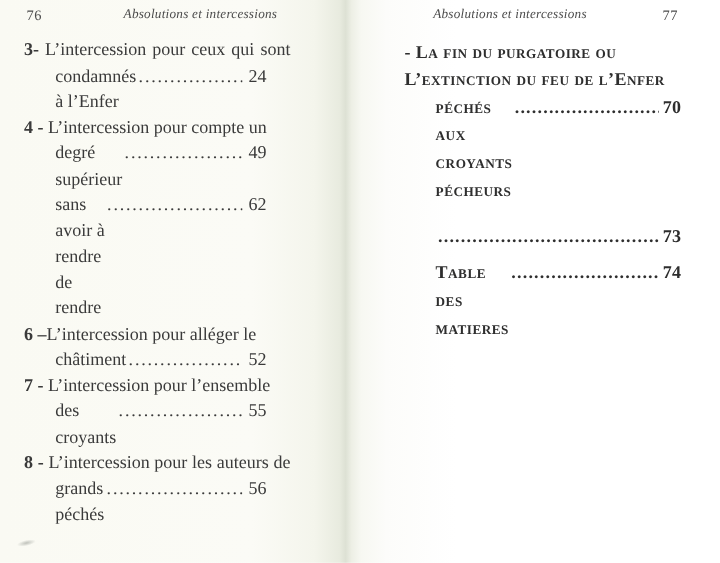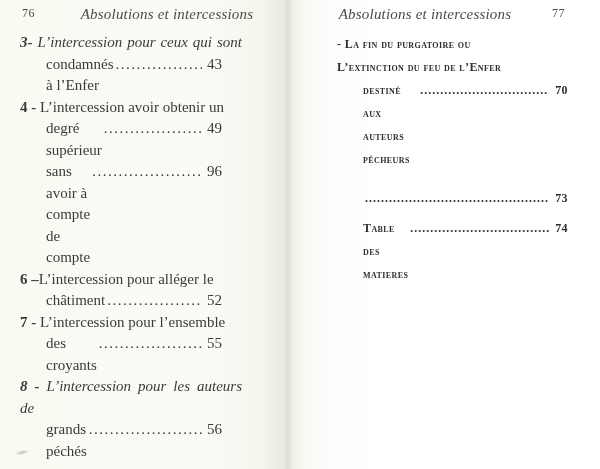--- a/index.html
+++ b/index.html
@@ -22,54 +22,54 @@
 
   .running-head { position: absolute; top: 6px; width: 100%; height: 16px; }
   .pageno {
     position: absolute; top: 0;
     font-size: 12px; color: #4c4c4c; letter-spacing: 0.5px;
   }
   .page-left  .pageno { left: 22px; }
   .page-right .pageno { right: 35px; }
   .head-title {
     position: absolute; top: 0; transform: translateX(-50%);
-    font-style: italic; font-size: 15px; color: #4a4a4a;
+    font-style: italic; font-size: 11px; color: #4a4a4a;
     white-space: nowrap; letter-spacing: 0.2px;
   }
   .page-left  .head-title { left: 167px; }
   .page-right .head-title { left: 125px; }
 
   
   .toc { position: relative; }
   .page-left .toc {
     padding: 32px 58px 0 20px;
     font-size: 15px; line-height: 21.5px; color: #3a3a3a;
   }
   .line { display: block; }
   .line.dotted { display: flex; align-items: flex-start; margin-left: 26px; }
   .page-left .line.dotted { padding-right: 20px; }
-  .line.justify { text-align: justify; text-align-last: justify; font-style: italic; }
+  .line.justify { text-align: justify; text-align-last: justify; }
   .line.spacer { height: 25px; }
   .lead { font-weight: bold; }
   .txt  { white-space: pre-wrap; }
   .leader {
     flex: 1 1 auto; min-width: 0; overflow: hidden;
     white-space: nowrap; padding-left: 2px;
   }
   .leader::after {
     content: "..........................................................................................";
     letter-spacing: 1.5px;
   }
   .num { text-align: right; min-width: 17px; padding-left: 3px; }
   .line:not(.dotted) .leader, .line:not(.dotted) .num { display: none; }
 
   
   .page-right .toc {
     padding: 33px 32px 0 37px;
-    font-size: 12px; line-height: 23px;
+    font-size: 15px; line-height: 23px;
     font-weight: bold; font-variant: small-caps;
     letter-spacing: 0.4px; color: #2e2e2e;
   }
   .page-right .line.spacer { height: 16px; }
   .page-right .line:last-child { margin-top: 7px; }
   .page-right .leader::after { letter-spacing: 1px; }
   .page-right .num { min-width: 16px; }
 
   .smudge {
     position: absolute; left: 14px; top: 450px; width: 16px; height: 5px;
@@ -88,36 +88,36 @@
       <span class="head-title">Absolutions et intercessions</span>
     </div>
     <div class="toc" id="left-toc">
         <div class="line justify">
       <span class="lead">3-</span><span class="txt"> L’intercession pour ceux qui sont</span>
     </div>
         <div class="line dotted">
       <span class="lead"></span>
           <span class="txt">condamnés à l’Enfer</span>
           <span class="leader"></span>
-          <span class="num">43</span>
+          <span class="num">24</span>
     </div>
         <div class="line">
-      <span class="lead">4 -</span><span class="txt"> L’intercession avoir obtenir un</span>
+      <span class="lead">4 -</span><span class="txt"> L’intercession pour compte un</span>
     </div>
         <div class="line dotted">
       <span class="lead"></span>
           <span class="txt">degré supérieur</span>
           <span class="leader"></span>
           <span class="num">49</span>
     </div>
         <div class="line dotted">
       <span class="lead"></span>
-          <span class="txt">sans avoir à compte de compte</span>
+          <span class="txt">sans avoir à rendre de rendre</span>
           <span class="leader"></span>
-          <span class="num">96</span>
+          <span class="num">62</span>
     </div>
         <div class="line">
       <span class="lead">6 –</span><span class="txt">L’intercession pour alléger le</span>
     </div>
         <div class="line dotted">
       <span class="lead"></span>
           <span class="txt">châtiment</span>
           <span class="leader"></span>
           <span class="num">52</span>
     </div>
@@ -149,21 +149,21 @@
     </div>
     <div class="toc" id="right-toc">
         <div class="line">
       <span class="lead"></span><span class="txt">- La fin du purgatoire ou</span>
     </div>
         <div class="line">
       <span class="lead"></span><span class="txt">L’extinction du feu de l’Enfer</span>
     </div>
         <div class="line dotted">
       <span class="lead"></span>
-          <span class="txt">destiné aux auteurs pécheurs</span>
+          <span class="txt">péchés aux croyants pécheurs</span>
           <span class="leader"></span>
           <span class="num">70</span>
     </div>
         <div class="line spacer"></div>
         <div class="line dotted">
       <span class="lead"></span>
           <span class="leader"></span>
           <span class="num">73</span>
     </div>
         <div class="line dotted">

